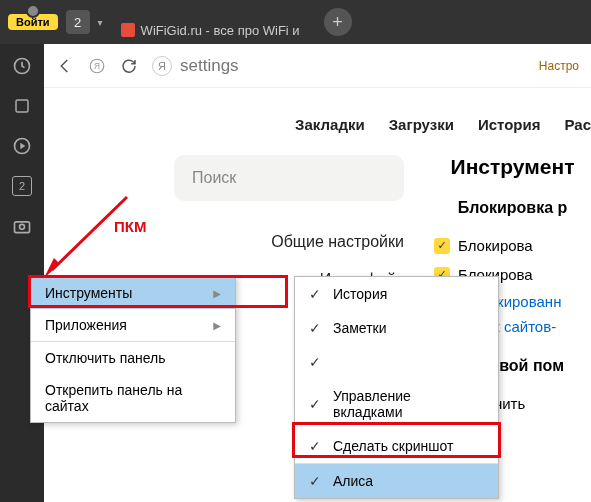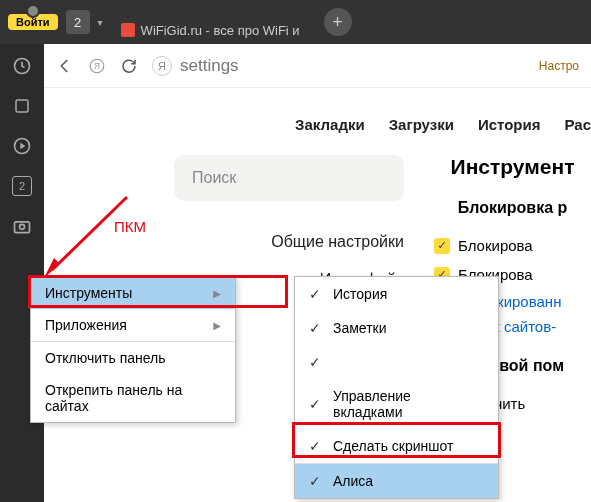--- a/index.html
+++ b/index.html
@@ -53,21 +53,21 @@
   .ctx-arrow { color: #888; font-size: 10px; }
   .redbox { position: absolute; border: 3px solid #e30613; pointer-events: none; }
   .rb1 { left: 28px; top: 275px; width: 260px; height: 33px; }
   
   .ctx2 { left: 294px; top: 276px; width: 205px; }
   .ctx2 .ctx-item { padding: 9px 14px; gap: 10px; justify-content: flex-start; }
   .chk { width: 14px; color: #333; }
   .ctx2 .ctx-item.hl2 { background: #a8d1f0; }
   .rb2 { left: 292px; top: 422px; width: 209px; height: 36px; }
   
-  .rmb-label { position: absolute; left: 114px; top: 218px; color: #e30613; font-size: 15px; font-weight: normal; }
+  .rmb-label { position: absolute; left: 114px; top: 218px; color: #e30613; font-size: 15px; font-weight: bold; }
   .arrow { position: absolute; left: 42px; top: 192px; width: 90px; height: 86px; }
   .arrow svg { width: 100%; height: 100%; }
 </style>
 </head>
 <body>
 
 <div class="titlebar">
   <div class="login-badge">
     <div class="login-avatar"></div>
     <span>Войти</span>

